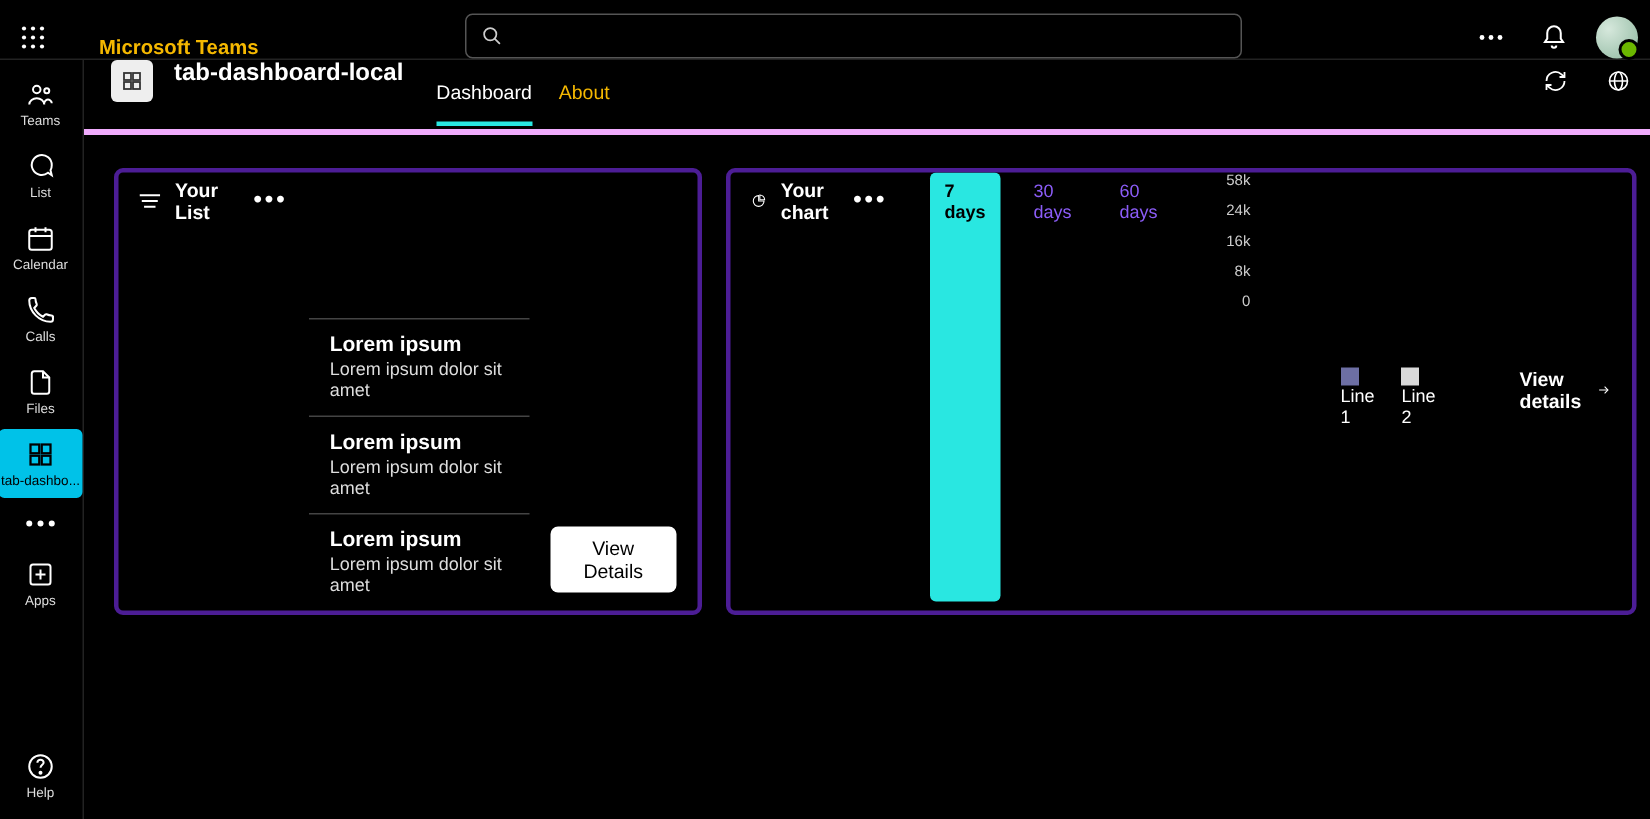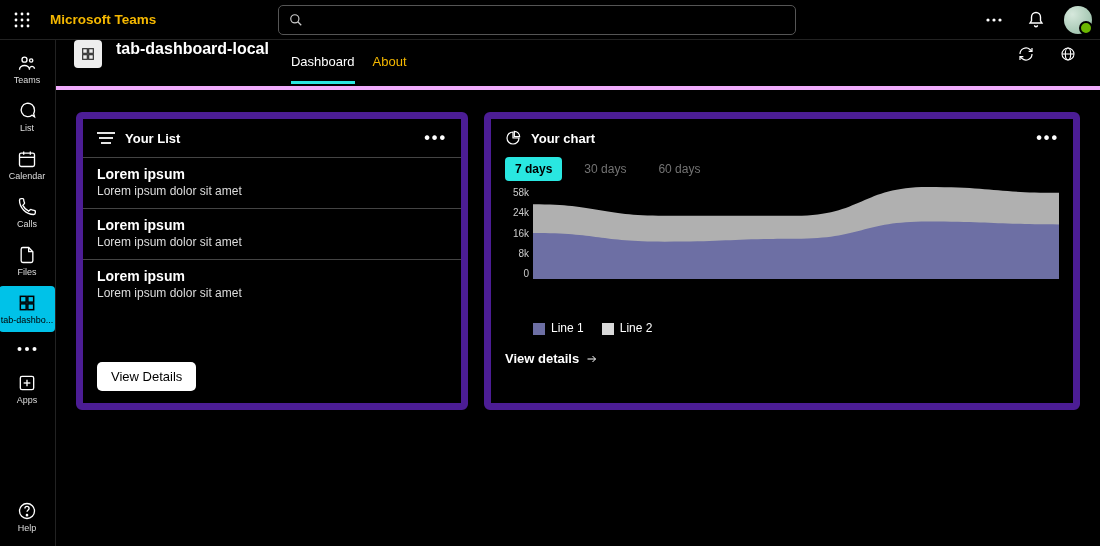--- a/index.html
+++ b/index.html
@@ -1,17 +1,17 @@
 <!DOCTYPE html>
 <html><head>
 <meta charset="utf-8">
 <style>
 *{box-sizing:border-box;margin:0;padding:0;font-family:"Segoe UI",Arial,sans-serif;}
 html,body{width:1100px;height:546px;background:#000;color:#fff;overflow:hidden;}
-.topbar{height:40px;display:flex;align-items:center;padding:0 8px;gap:8px;border-bottom:1px solid #222;}
+.topbar{height:40px;display:flex;align-items:flex-end;padding:0 8px;gap:24px;border-bottom:1px solid #222;}
 .waffle{width:28px;height:28px;display:flex;align-items:center;justify-content:center;cursor:pointer;}
 .waffle svg{width:16px;height:16px;}
 .brand{color:#f5b800;font-weight:700;font-size:13.5px;margin-left:6px;}
 .search{flex:0 0 518px;margin-left:114px;height:30px;background:#000;border:1.5px solid #555;border-radius:5px;display:flex;align-items:center;padding:0 10px;gap:8px;}
 .search input{flex:1;background:transparent;border:0;outline:0;color:#ccc;font-size:13px;}
 .search input::placeholder{color:#9a9a9a;}
 .spacer{flex:1;}
 .topicons{display:flex;align-items:center;gap:14px;}
 .iconbtn{width:28px;height:28px;display:flex;align-items:center;justify-content:center;cursor:pointer;color:#fff;}
 .avatar{width:28px;height:28px;border-radius:50%;background:radial-gradient(circle at 30% 30%,#d6e8dc,#8fb8a0);position:relative;}
@@ -26,34 +26,34 @@
 .appheader{height:50px;border-bottom:4px solid #f0abfc;display:flex;align-items:flex-start;padding:0 18px;gap:14px;}
 .appicon{width:28px;height:28px;background:#eee;border-radius:4px;display:flex;align-items:center;justify-content:center;}
 .appicon svg{width:16px;height:16px;color:#333;}
 .apptitle{font-weight:700;font-size:16px;}
 .tabs{display:flex;gap:18px;margin-left:8px;font-size:13px;}
 .tab{padding:14px 0 12px;color:#ccc;cursor:pointer;}
 .tab.active{border-bottom:3px solid #29e7e1;color:#fff;}
 .tab.about{color:#f5b800;}
 .headspacer{flex:1;}
 .content{flex:1;display:flex;gap:16px;padding:22px 20px;}
-.card{border:7px solid #4c1d95;border-radius:6px;background:#000;display:flex;flex-direction:column;overflow:hidden;}
+.card{border:3px solid #4c1d95;border-radius:6px;background:#000;display:flex;flex-direction:row;overflow:hidden;}
 .card.list{width:392px;height:298px;}
 .card.chart{flex:1;height:298px;}
 .cardhead{height:38px;display:flex;align-items:center;padding:0 14px;gap:10px;}
 .cardhead .ctitle{font-weight:600;font-size:13px;}
 .cardhead .more{margin-left:auto;cursor:pointer;color:#fff;letter-spacing:2px;font-weight:700;}
 .listbody{display:flex;flex-direction:column;justify-content:flex-end;}
 .litem{border-top:1px solid #444;padding:8px 14px 10px;}
 .litem .lt{font-weight:700;font-size:14px;}
 .litem .ls{font-size:12px;color:#ddd;margin-top:2px;}
 .cardfoot{margin-top:auto;padding:12px 14px;}
 .viewbtn{background:#fff;color:#000;border:0;border-radius:5px;padding:7px 14px;font-size:13px;font-weight:500;cursor:pointer;}
 .ranges{display:flex;gap:12px;padding:0 14px 6px;}
-.rangebtn{font-size:12px;padding:5px 10px;border-radius:4px;color:#737373;cursor:pointer;}
+.rangebtn{font-size:12px;padding:5px 10px;border-radius:4px;color:#8b5cf6;cursor:pointer;}
 .rangebtn.active{background:#29e7e1;color:#000;font-weight:600;}
 .chartarea{position:relative;height:124px;margin:0 14px 0 14px;display:flex;}
 .yaxis{width:28px;display:flex;flex-direction:column;justify-content:space-between;font-size:10px;color:#ccc;text-align:right;padding-right:4px;height:92px;}
 .plot{flex:1;position:relative;}
 .plot svg{width:100%;height:92px;display:block;}
 .xaxis{display:flex;margin-left:28px;font-size:10px;color:#ccc;padding-top:6px;}
 .xaxis span{flex:1;text-align:center;}
 .legend{display:flex;gap:18px;padding:10px 42px 4px;font-size:12px;align-items:center;}
 .legdot{width:12px;height:12px;display:inline-block;margin-right:6px;vertical-align:middle;}
 .viewlink{padding:12px 14px 14px;font-size:13px;font-weight:600;display:flex;align-items:center;gap:6px;cursor:pointer;}

